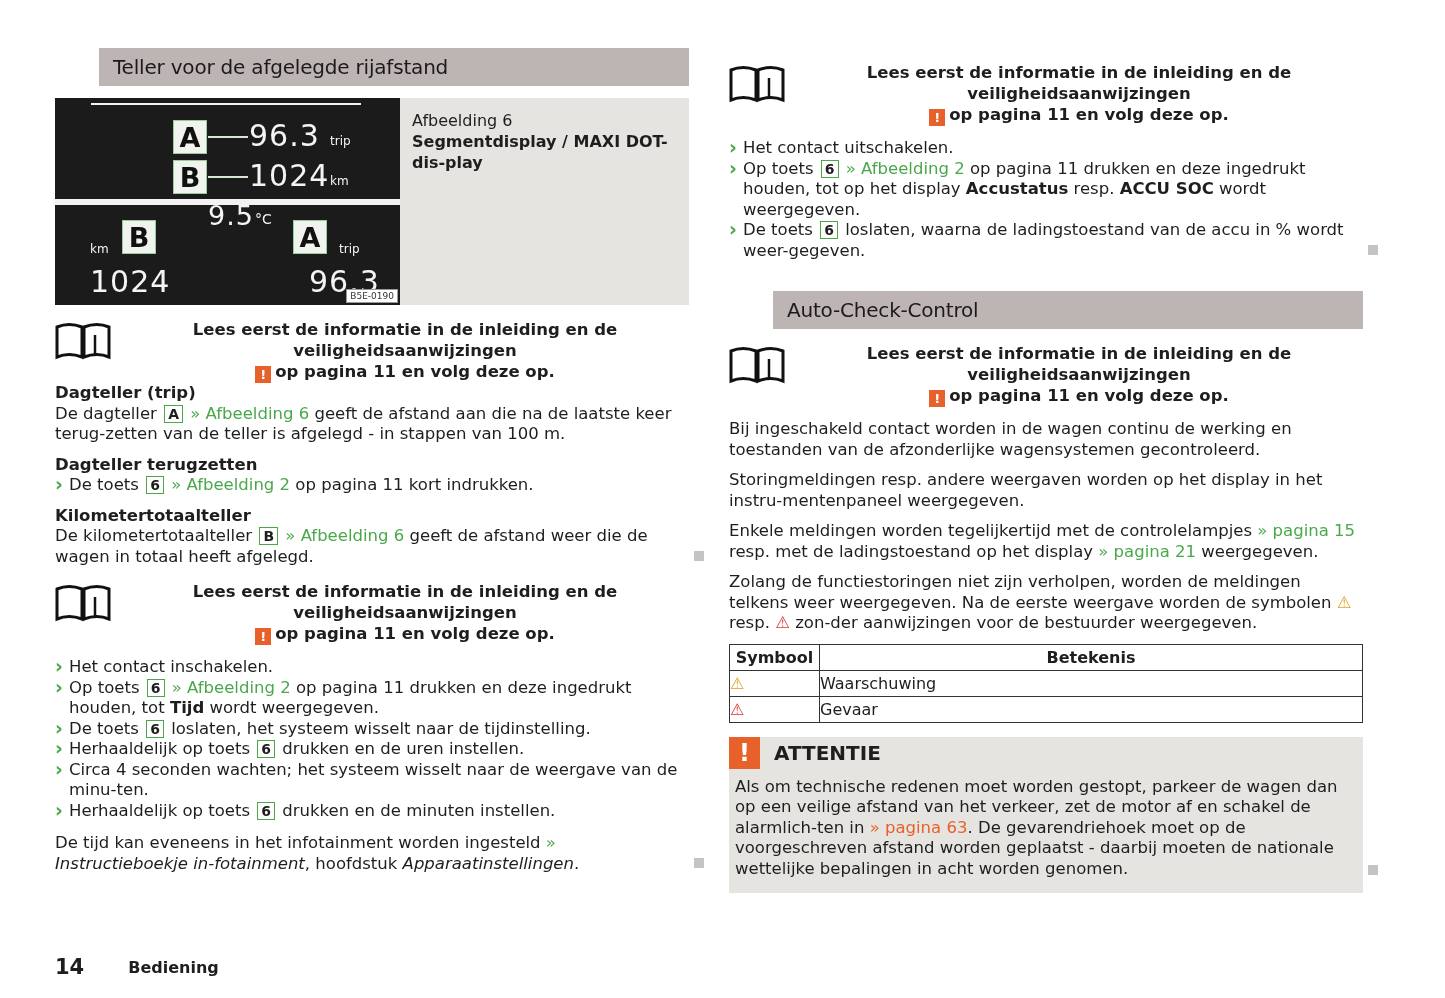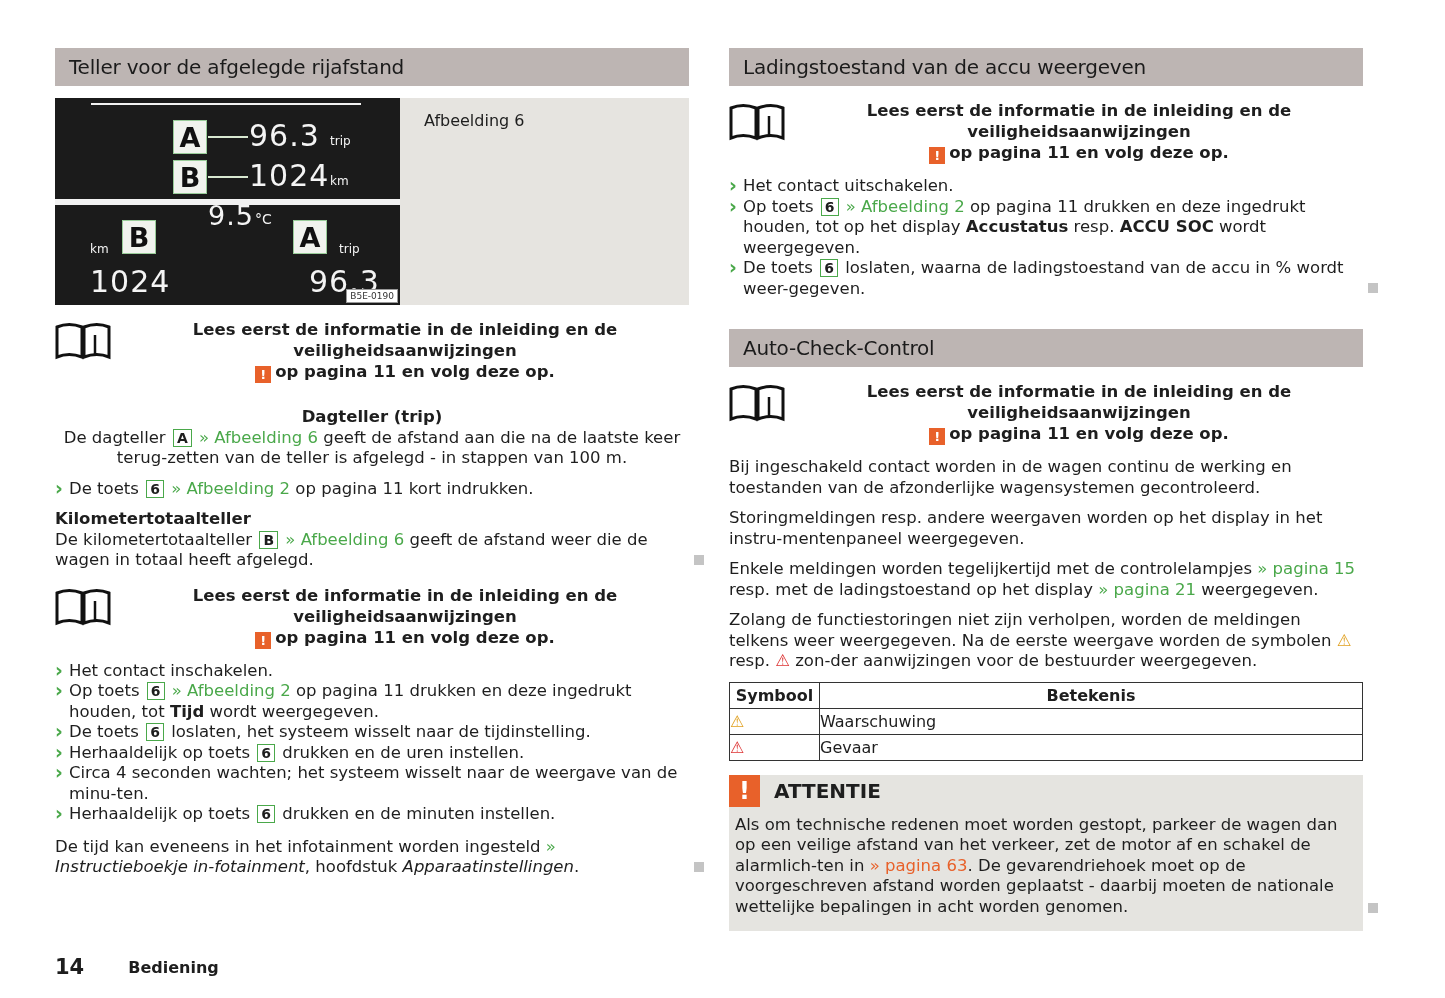--- a/index.html
+++ b/index.html
@@ -5,27 +5,28 @@
   * { box-sizing: border-box; margin: 0; padding: 0; }
   html, body { width: 1445px; height: 998px; background: #ffffff; overflow: hidden; }
   body { font-family: "DejaVu Sans", "Liberation Sans", sans-serif; color: #1e1e1e; font-size: 16.5px; position: relative; }
   .col { position: absolute; top: 48px; width: 634px; }
   .col.left { left: 55px; }
   .col.right { left: 729px; }
   .section-head {
     background: #bdb5b3; height: 38px; padding-left: 14px;
     display: flex; align-items: center; font-size: 20px; color: #1b1b1b;
     letter-spacing: -0.2px;
+    margin-left: 44px;
   }
   .figure { display: flex; margin-top: 12px; height: 207px; }
   .display {
     width: 345px; height: 207px; background: #1b1b1b; position: relative; overflow: hidden;
     font-family: "DejaVu Sans", sans-serif; color: #f4f4f4;
   }
-  .figcap { flex: 1; background: #e6e4e0; padding: 12px 24px; font-size: 16px; line-height: 21px; }
+  .figcap { flex: 1; background: #e6e4e0; padding: 12px 12px; font-size: 16px; line-height: 21px; }
   .figcap .t2 { font-weight: bold; }
   .lbl { position: absolute; background: #f1f3ee; color: #111; font-weight: bold; width: 34px; height: 34px; font-size: 27px; display: flex; align-items: center; justify-content: center; border: 1px solid #9c9; }
   .hline { position: absolute; height: 2px; background: #d8e8d0; }
   .dig { position: absolute; font-size: 30px; letter-spacing: 1px; }
   .unit { position: absolute; font-size: 12px; }
   .bar { position: absolute; background: #f2f2f2; }
   .code { position: absolute; right: 2px; bottom: 2px; background: #fff; color: #333; font-size: 9px; padding: 1px 3px; border: 1px solid #999; }
   .notice { display: flex; gap: 10px; margin-top: 14px; align-items: flex-start; }
   .book { width: 56px; height: 40px; flex: 0 0 56px; margin-top: 2px; }
   .notice-text { font-weight: bold; font-size: 16.5px; line-height: 21px; text-align: center; }
@@ -76,43 +77,45 @@
       <div class="lbl" style="left:67px; top:122px;">B</div>
       <div class="unit" style="left:35px; top:144px;">km</div>
       <div class="dig" style="left:35px; top:166px;">1024</div>
       <div class="lbl" style="left:238px; top:122px;">A</div>
       <div class="unit" style="left:284px; top:144px;">trip</div>
       <div class="dig" style="left:254px; top:166px;">96.3</div>
       <div class="code">B5E-0190</div>
     </div>
     <div class="figcap">
       <div>Afbeelding 6</div>
-    </div>
-  </div>
-
-  <div class="notice">
-    <svg class="book" viewBox="0 0 56 40">
-        <path d="M2 6 Q14 1 27 6 L27 36 Q14 31 2 36 Z M29 6 Q42 1 54 6 L54 36 Q42 31 29 36 Z" fill="none" stroke="#111" stroke-width="3"></path>
-        <path d="M40 14 L40 34" stroke="#111" stroke-width="2.5"></path>
-      </svg>
-    <div class="notice-text">
-      <div>Lees eerst de informatie in de inleiding en de veiligheidsaanwijzingen</div>
-      <div><span class="warn-sq">!</span><span>op pagina 11 en volg deze op.</span></div>
-    </div>
-  </div>
-
-  <div class="p" style="margin-top:24px;text-align:center;">
+      <div class="t2">Segmentdisplay / MAXI DOT-dis-play</div>
+    </div>
+  </div>
+
+  <div class="notice">
+    <svg class="book" viewBox="0 0 56 40">
+        <path d="M2 6 Q14 1 27 6 L27 36 Q14 31 2 36 Z M29 6 Q42 1 54 6 L54 36 Q42 31 29 36 Z" fill="none" stroke="#111" stroke-width="3"></path>
+        <path d="M40 14 L40 34" stroke="#111" stroke-width="2.5"></path>
+      </svg>
+    <div class="notice-text">
+      <div>Lees eerst de informatie in de inleiding en de veiligheidsaanwijzingen</div>
+      <div><span class="warn-sq">!</span><span>op pagina 11 en volg deze op.</span></div>
+    </div>
+  </div>
+
+  <div class="p" style="margin-top:0;">
     <div class="h4">Dagteller (trip)</div>
     <span>De dagteller</span>
     <span class="keybox">A</span>
     <span class="link">» Afbeelding 6</span>
     <span>geeft de afstand aan die na de laatste keer terug-zetten van de teller is afgelegd - in stappen van 100 m.</span>
   </div>
 
   <div class="p">
+    <div class="h4">Dagteller terugzetten</div>
     <div class="bul">
       <span>De toets</span>
       <span class="keybox">6</span>
       <span class="link">» Afbeelding 2</span>
       <span>op pagina 11 kort indrukken.</span>
     </div>
   </div>
 
   <div class="p" style="position:relative;">
     <div class="h4">Kilometertotaalteller</div>
@@ -166,21 +169,20 @@
   <div class="p" style="margin-top:12px; position:relative;">
     <span>De tijd kan eveneens in het infotainment worden ingesteld</span>
     <span class="link">»</span>
     <span class="it">Instructieboekje in-fotainment</span><span>, hoofdstuk</span>
     <span class="it">Apparaatinstellingen</span><span>.</span>
     <span class="endsq" style="bottom:6px;"></span>
   </div>
 </div>
 
 <div class="col right">
-  <div class="section-head">Ladingstoestand van de accu weergeven</div>
 
   <div class="notice">
     <svg class="book" viewBox="0 0 56 40">
         <path d="M2 6 Q14 1 27 6 L27 36 Q14 31 2 36 Z M29 6 Q42 1 54 6 L54 36 Q42 31 29 36 Z" fill="none" stroke="#111" stroke-width="3"></path>
         <path d="M40 14 L40 34" stroke="#111" stroke-width="2.5"></path>
       </svg>
     <div class="notice-text">
       <div>Lees eerst de informatie in de inleiding en de veiligheidsaanwijzingen</div>
       <div><span class="warn-sq">!</span><span>op pagina 11 en volg deze op.</span></div>
     </div>

